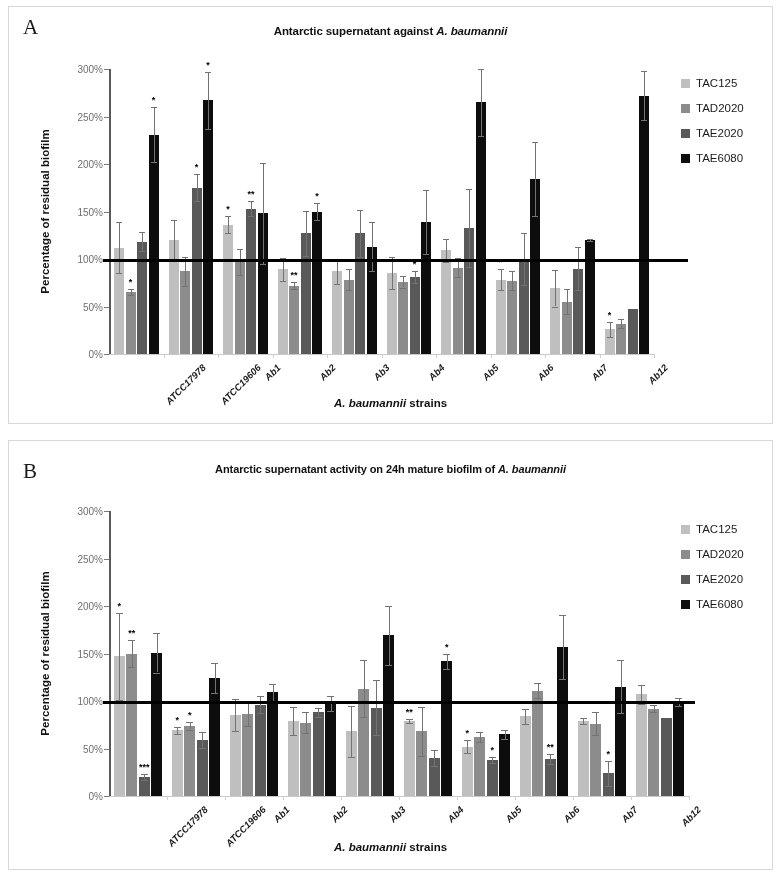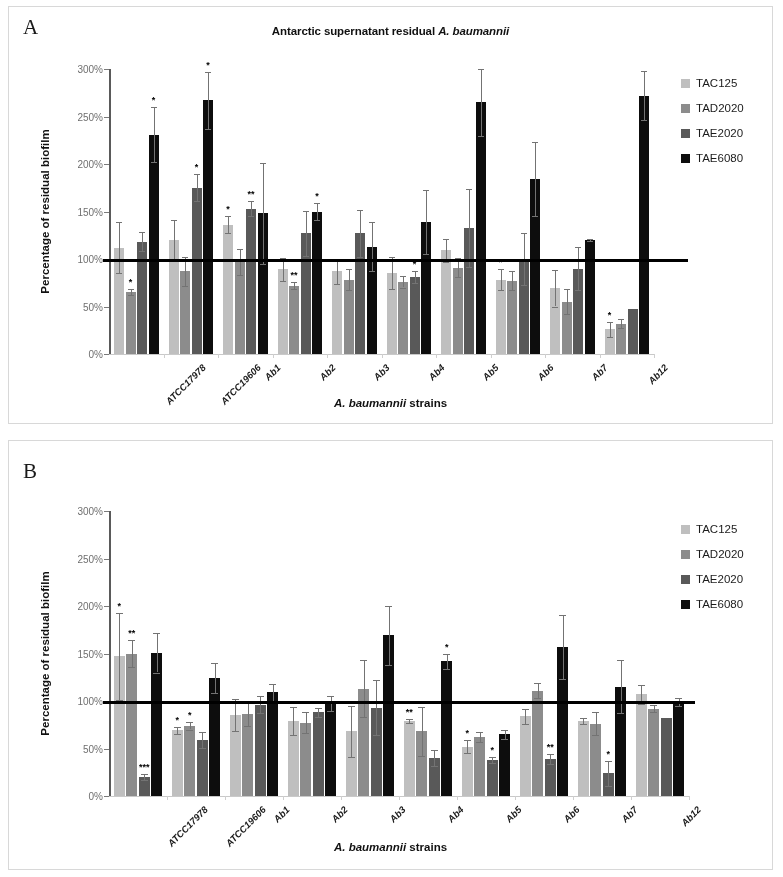--- a/index.html
+++ b/index.html
@@ -173,21 +173,21 @@
   }
 </style>
 </head>
 <body>
 
 <div class="figure">
 
   <div class="panel" id="panel-a">
     <div class="panel-letter">A</div>
     <div class="chart-title">
-      <span>Antarctic supernatant residual </span><span class="sp">A. baumannii</span>
+      <span>Antarctic supernatant against </span><span class="sp">A. baumannii</span>
     </div>
     <div class="plot-wrap" id="plot-a">
         <div class="ylabel" style="left: 30px; top: 347px; width: 285px; text-align: center;">Percentage of residual biofilm</div>
         <div class="ytick" style="top: 347px; left: 52px;">0%</div>
         <div class="ytick-mark" style="left: 95px; top: 347px;"></div>
         <div class="ytick" style="top: 299.5px; left: 52px;">50%</div>
         <div class="ytick-mark" style="left: 95px; top: 299.5px;"></div>
         <div class="ytick" style="top: 252px; left: 52px;">100%</div>
         <div class="ytick-mark" style="left: 95px; top: 252px;"></div>
         <div class="ytick" style="top: 204.5px; left: 52px;">150%</div>
@@ -406,20 +406,23 @@
           <div class="legend-row">
             <span class="legend-swatch" style="background: rgb(13, 13, 13);"></span>
             <span class="legend-text">TAE6080</span>
           </div>
         </div>
       </div>
   </div>
 
   <div class="panel" id="panel-b">
     <div class="panel-letter">B</div>
+    <div class="chart-title">
+      <span>Antarctic supernatant activity on 24h mature biofilm of  </span><span class="sp">A. baumannii</span>
+    </div>
     <div class="plot-wrap" id="plot-b">
         <div class="ylabel" style="left: 30px; top: 355px; width: 285px; text-align: center;">Percentage of residual biofilm</div>
         <div class="ytick" style="top: 355px; left: 52px;">0%</div>
         <div class="ytick-mark" style="left: 95px; top: 355px;"></div>
         <div class="ytick" style="top: 307.5px; left: 52px;">50%</div>
         <div class="ytick-mark" style="left: 95px; top: 307.5px;"></div>
         <div class="ytick" style="top: 260px; left: 52px;">100%</div>
         <div class="ytick-mark" style="left: 95px; top: 260px;"></div>
         <div class="ytick" style="top: 212.5px; left: 52px;">150%</div>
         <div class="ytick-mark" style="left: 95px; top: 212.5px;"></div>

